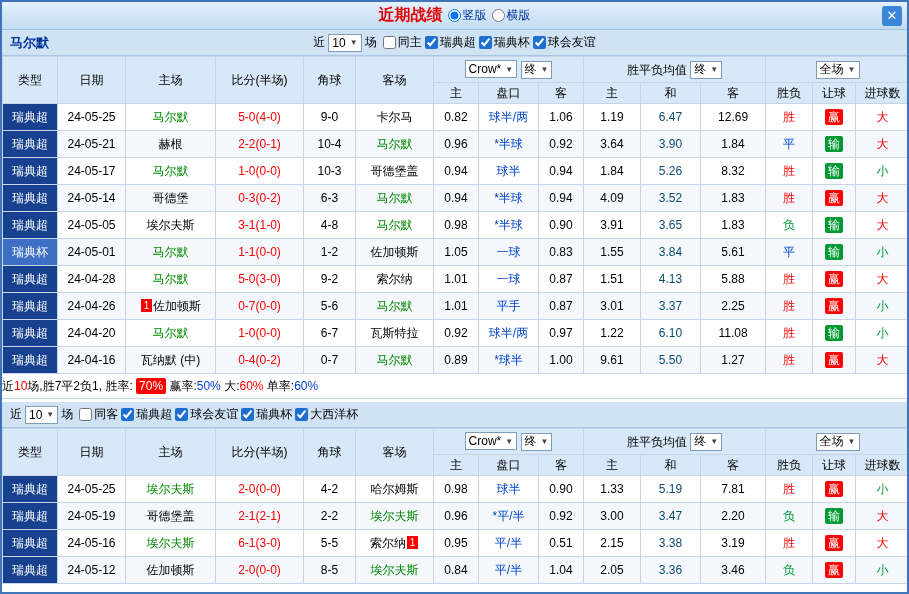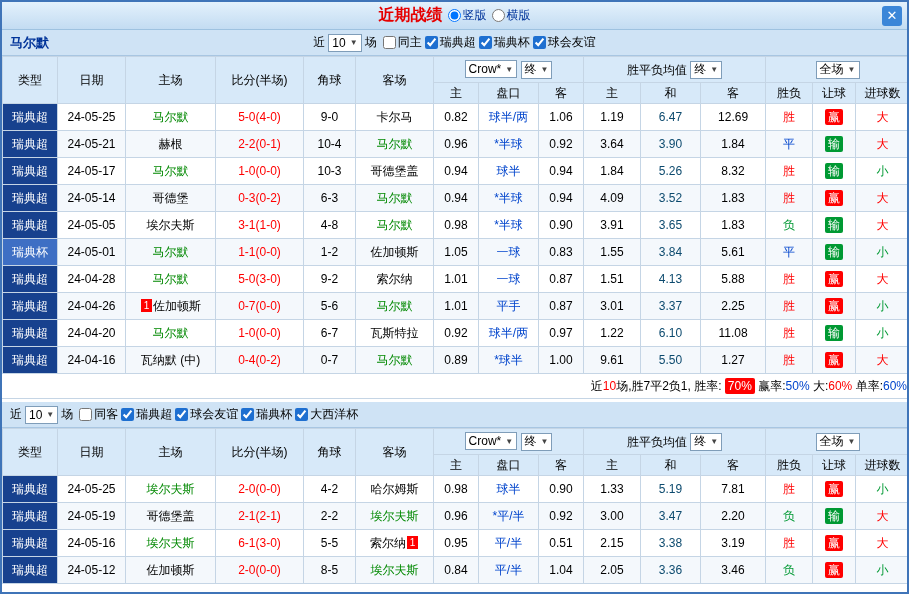--- a/index.html
+++ b/index.html
@@ -45,21 +45,21 @@
   td.rd { color:#0044cc; }
   td.rl { color:#009933; }
   td.gb { color:#ff0000; }
   td.gs { color:#009933; }
   .pill { display:inline-block; min-width:17px; padding:1px 3px; color:#fff; border-radius:2px; line-height:14px; }
   .pill.win { background:#ff0000; }
   .pill.lose { background:#009933; }
   .badge { display:inline-block; background:#ff0000; color:#fff; font-size:10px; width:11px; height:13px; line-height:13px; vertical-align:1px; margin:0 1px; }
 
   
-  .summary { height:25px; line-height:25px; text-align:right; border-bottom:1px solid #c5d5e5; background:#fff; color:#000; }
+  .summary { height:25px; line-height:25px; text-align:left; border-bottom:1px solid #c5d5e5; background:#fff; color:#000; }
   .summary .red { color:#ff0000; }
   .summary .blue { color:#0044cc; }
   .gap { height:3px; background:#fff; }
 </style>
 </head>
 <body>
 
 <div class="window">
 
   <div class="titlebar">

